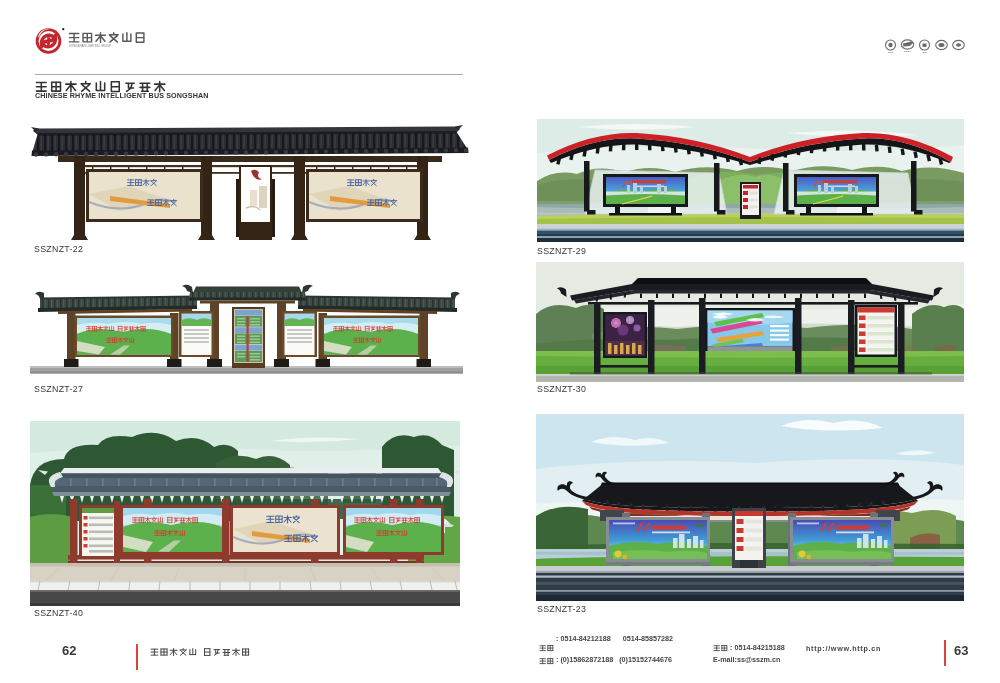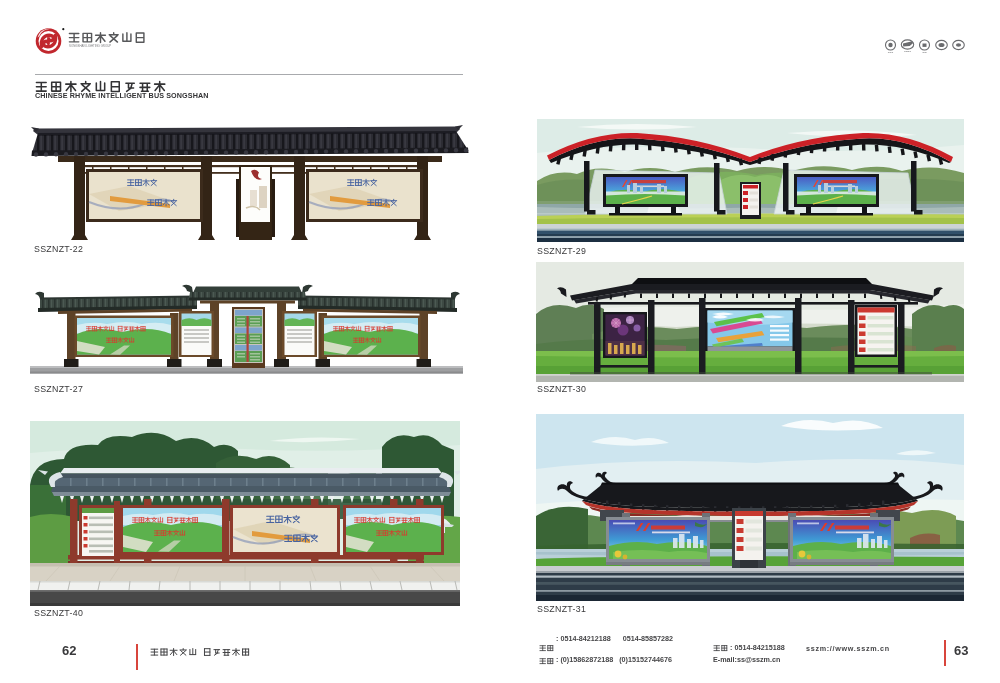--- a/index.html
+++ b/index.html
@@ -913,21 +913,21 @@
         <rect x="209.5" y="114.5" width="16.5" height="4" fill="#e2e6dd"></rect>
       <rect x="200.5" y="123" width="7" height="5" fill="#c83a30"></rect>
         <rect x="209.5" y="123.5" width="16.5" height="4" fill="#e2e6dd"></rect>
       <rect x="200.5" y="132" width="7" height="5" fill="#c83a30"></rect>
         <rect x="209.5" y="132.5" width="16.5" height="4" fill="#e2e6dd"></rect>
     </g>
     <rect x="204" y="146" width="18" height="8" fill="#2e3338"></rect>
   </g>
 </svg>
 
-<div class="abs" style="left:537px;top:604px;font-size:8.8px;color:#38383a;letter-spacing:0.3px;">SSZNZT-31</div>
+<div class="abs" style="left:537px;top:604px;font-size:8.8px;color:#38383a;letter-spacing:0.3px;">SSZNZT-23</div>
 
 <div class="abs" style="left:62px;top:643px;font-size:13px;font-weight:bold;color:#39393b;">62</div>
 
 <div class="abs" style="left:136px;top:644px;width:2.2px;height:26px;background:#d8453c;"></div>
 
 <svg class="abs" style="left:150px;top:646px;" width="112" height="11" viewBox="0 0 112 11">
     <path d="M1.04,3.16 L7.76,3.16 M1.04,6.04 L7.76,6.04 M1.04,9.08 L7.76,9.08 M4.40,3.16 L4.40,9.08 M10.96,3.00 L17.04,3.00 M17.04,3.00 L17.04,9.08 M17.04,9.08 L10.96,9.08 M10.96,9.08 L10.96,3.00 M14.00,3.00 L14.00,9.08 M10.96,6.04 L17.04,6.04 M20.08,4.28 L27.12,4.28 M23.60,2.52 L23.60,9.56 M23.44,4.92 L20.40,8.60 M23.76,4.92 L26.80,8.60 M30.00,3.96 L36.40,3.96 M33.20,2.52 L33.20,3.96 M30.48,9.24 L35.76,4.60 M30.64,4.60 L35.92,9.24 M39.92,3.48 L39.92,8.60 M42.80,2.52 L42.80,8.60 M45.68,3.48 L45.68,8.60 M39.92,8.60 L45.68,8.60 M54.48,2.68 L59.92,2.68 M59.92,2.68 L59.92,9.40 M59.92,9.40 L54.48,9.40 M54.48,9.40 L54.48,2.68 M54.48,6.04 L59.92,6.04 M63.92,3.64 L69.68,3.64 M68.24,3.64 L67.20,7.24 M67.20,7.24 L64.40,9.24 M65.68,3.64 L65.68,7.00 M65.68,7.00 L69.20,7.00 M73.04,3.64 L79.76,3.64 M74.80,3.64 L74.80,9.24 M78.00,3.64 L78.00,9.24 M73.04,6.52 L79.76,6.52 M74.00,9.24 L78.80,9.24 M82.48,4.28 L89.52,4.28 M86.00,2.52 L86.00,9.56 M85.84,4.92 L82.80,8.60 M86.16,4.92 L89.20,8.60 M92.56,3.00 L98.64,3.00 M98.64,3.00 L98.64,9.08 M98.64,9.08 L92.56,9.08 M92.56,9.08 L92.56,3.00 M95.60,3.00 L95.60,9.08 M92.56,6.04 L98.64,6.04" stroke="#454547" stroke-width="1.0" fill="none" stroke-linecap="round"></path>
   </svg>
 
 <svg class="abs" style="left:539px;top:643px;" width="18" height="10" viewBox="0 0 18 10">
@@ -938,17 +938,17 @@
     <path d="M0.93,2.71 L6.47,2.71 M0.93,5.09 L6.47,5.09 M0.93,7.60 L6.47,7.60 M3.70,2.71 L3.70,7.60 M8.79,2.58 L13.81,2.58 M13.81,2.58 L13.81,7.60 M13.81,7.60 L8.79,7.60 M8.79,7.60 L8.79,2.58 M11.30,2.58 L11.30,7.60 M8.79,5.09 L13.81,5.09" stroke="#454547" stroke-width="0.85" fill="none" stroke-linecap="round"></path>
   </svg>
 <div class="abs" style="left:556px;top:655px;font-size:7.2px;font-weight:bold;color:#454547;">: (0)15862872188&nbsp;&nbsp;&nbsp;(0)15152744676</div>
 
 <svg class="abs" style="left:713px;top:643px;" width="18" height="10" viewBox="0 0 18 10">
     <path d="M0.93,2.71 L6.47,2.71 M0.93,5.09 L6.47,5.09 M0.93,7.60 L6.47,7.60 M3.70,2.71 L3.70,7.60 M8.79,2.58 L13.81,2.58 M13.81,2.58 L13.81,7.60 M13.81,7.60 L8.79,7.60 M8.79,7.60 L8.79,2.58 M11.30,2.58 L11.30,7.60 M8.79,5.09 L13.81,5.09" stroke="#454547" stroke-width="0.85" fill="none" stroke-linecap="round"></path>
   </svg>
 <div class="abs" style="left:730px;top:642.5px;font-size:7.2px;font-weight:bold;color:#454547;">: 0514-84215188</div>
 <div class="abs" style="left:713px;top:655px;font-size:7.2px;font-weight:bold;color:#454547;">E-mail:ss@sszm.cn</div>
 
-<div class="abs" style="left:806px;top:644px;font-size:7.2px;font-weight:bold;color:#454547;letter-spacing:0.7px;">sszm://www.sszm.cn</div>
+<div class="abs" style="left:806px;top:644px;font-size:7.2px;font-weight:bold;color:#454547;letter-spacing:0.7px;">http://www.http.cn</div>
 
 <div class="abs" style="left:944px;top:640px;width:2.2px;height:26px;background:#d8453c;"></div>
 
 <div class="abs" style="left:954px;top:643px;font-size:13px;font-weight:bold;color:#3a3a3c;">63</div>
 
 </body></html>

